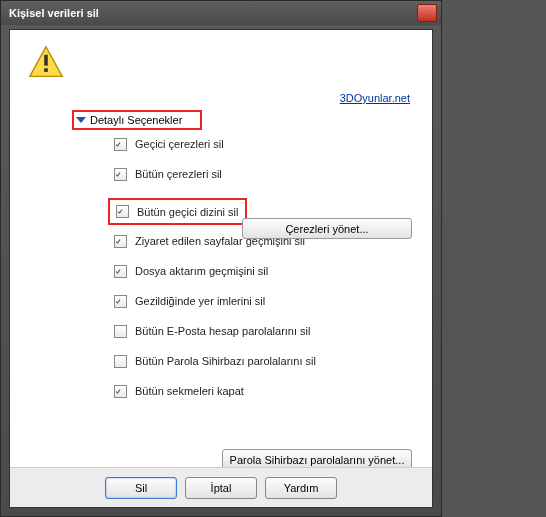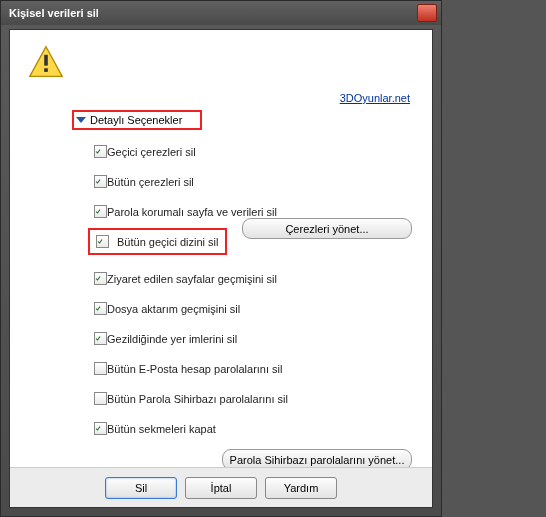--- a/index.html
+++ b/index.html
@@ -85,22 +85,24 @@
     border-top: 6px solid #2255aa;
   }
   .options-list {
     margin: 8px 0 0 66px;
     display: flex;
     flex-direction: column;
     gap: 10px;
   }
   .opt-row {
     display: flex;
-    align-items: flex-end;
+    align-items: flex-start;
+    gap: 8px;
     min-height: 20px;
+    margin-left: 20px;
   }
   .checkbox {
     width: 13px; height: 13px;
     border: 1px solid #888;
     background: linear-gradient(to bottom, #fff, #eaeaea);
     display: flex; align-items: center; justify-content: center;
     cursor: pointer;
     flex-shrink: 0;
   }
   .checkbox.checked::after {
@@ -120,21 +122,21 @@
     align-items: center;
     gap: 8px;
   }
   .side-btn {
     position: absolute;
     right: 20px;
     width: 170px;
     height: 21px;
     background: linear-gradient(to bottom, #fdfdfd 0%, #e3e3e3 100%);
     border: 1px solid #999;
-    border-radius: 9px;
+    border-radius: 3px;
     font-size: 11px;
     cursor: pointer;
     text-align: center;
   }
   .side-btn.cookies { top: 188px; }
   .side-btn.wand { top: 419px; width: 190px; }
   .footer {
     height: 40px;
     background: #ececec;
     border-top: 1px solid #ccc;
@@ -207,28 +209,20 @@
           </div>
           <div class="opt-row">
             <div class="checkbox checked">
               <svg viewBox="0 0 12 12">
                 <path d="M2 6 L5 9 L10 2" stroke="#1a6b1a" stroke-width="2" fill="none"></path>
               </svg>
             </div>
             <span class="opt-label">Bütün çerezleri sil</span>
           </div>
           <div class="opt-row">
-            <div class="checkbox checked">
-              <svg viewBox="0 0 12 12">
-                <path d="M2 6 L5 9 L10 2" stroke="#1a6b1a" stroke-width="2" fill="none"></path>
-              </svg>
-            </div>
-            <span class="opt-label">Parola korumalı sayfa ve verileri sil</span>
-          </div>
-          <div class="opt-row">
             <div class="hl-row">
               <div class="checkbox checked">
                 <svg viewBox="0 0 12 12">
                   <path d="M2 6 L5 9 L10 2" stroke="#1a6b1a" stroke-width="2" fill="none"></path>
                 </svg>
               </div>
               <span class="opt-label">Bütün geçici dizini sil</span>
             </div>
           </div>
           <div class="opt-row">

